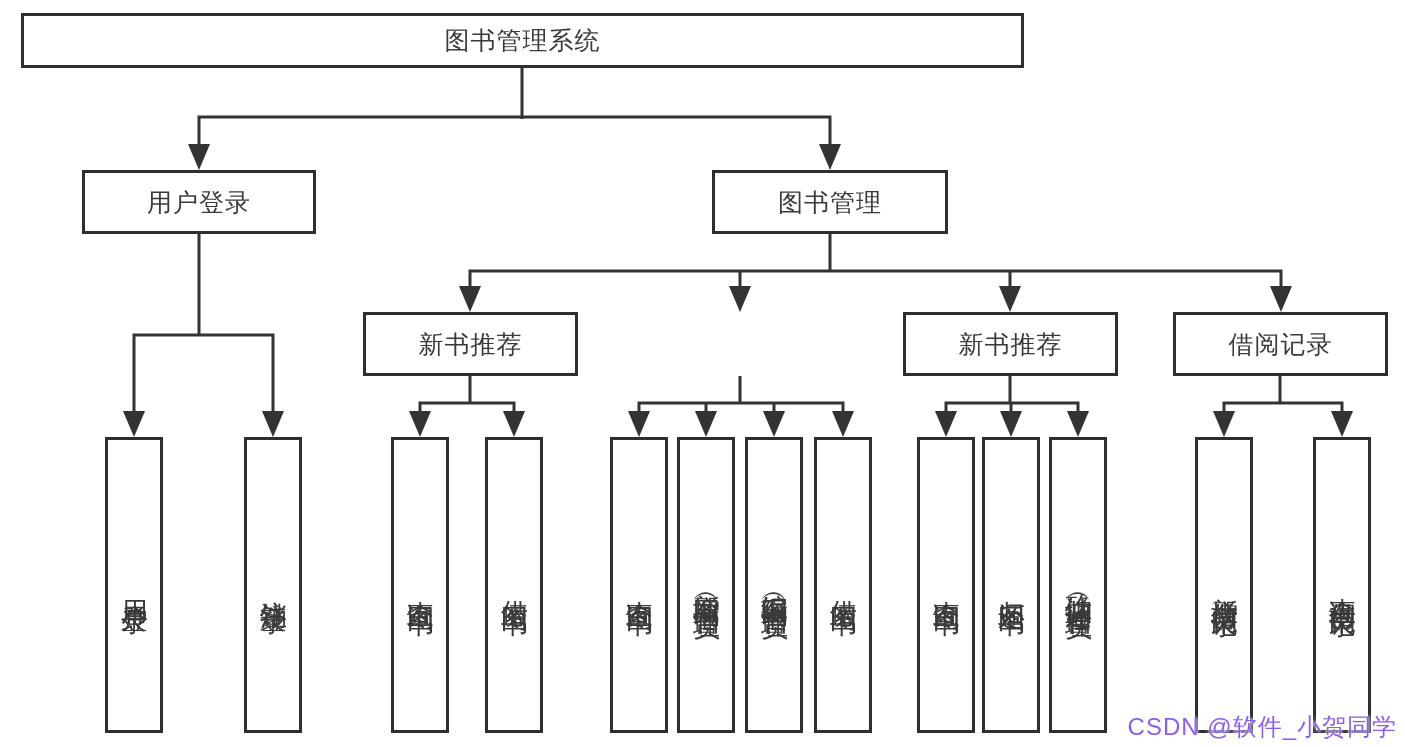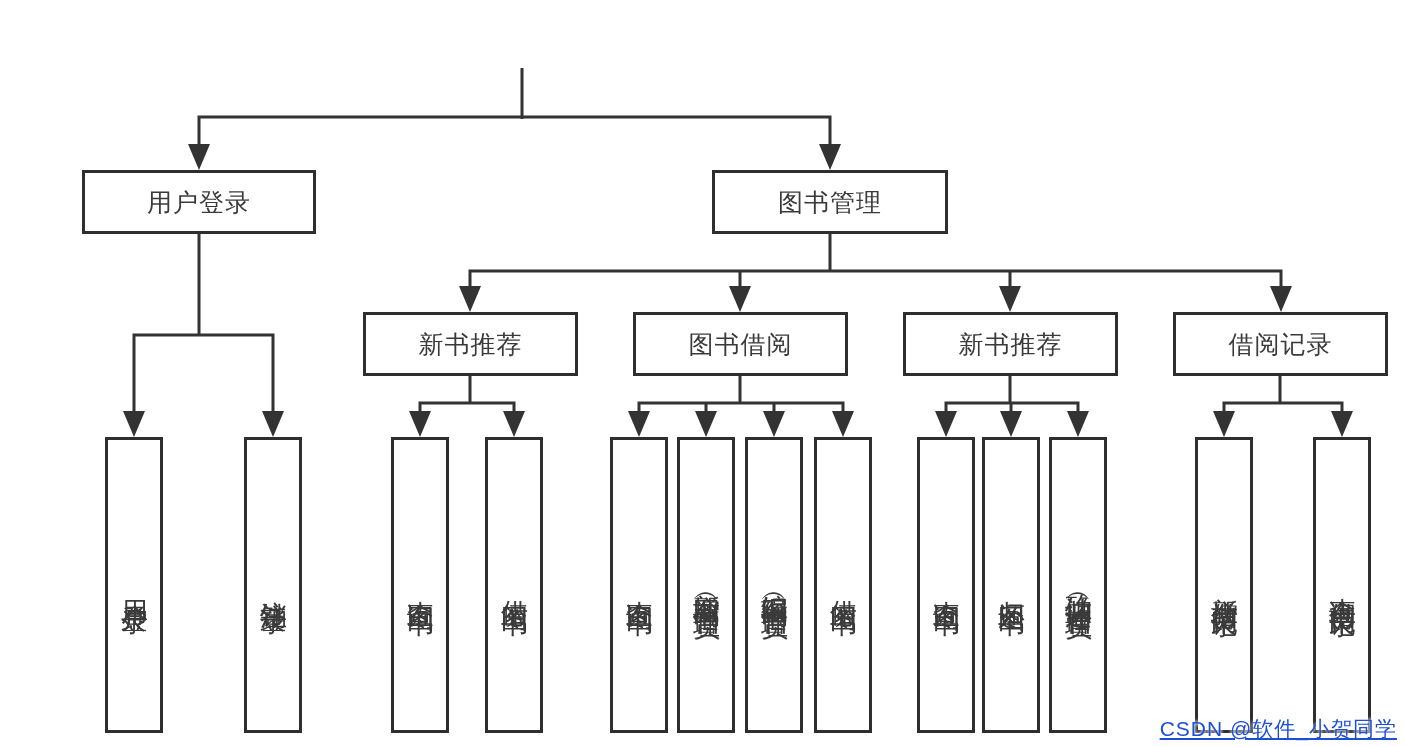--- a/index.html
+++ b/index.html
@@ -38,27 +38,26 @@
     text-orientation: mixed;
     font-size: 27px;
     line-height: 1;
     letter-spacing: 3px;
     white-space: nowrap;
   }
   .watermark {
     position: absolute;
     right: 8px;
     bottom: 4px;
-    font-size: 21px;
+    font-size: 24px;
     letter-spacing: 1px;
-    color: #1d4ed8;
+    color: #8b5cf6;
     text-shadow: 0 0 3px #ffffff, 0 0 4px #ffffff;
     z-index: 5;
     white-space: nowrap;
-    text-decoration: underline;
   }
 </style>
 </head>
 <body>
 
 <div class="canvas">
 
   <svg class="connectors" viewBox="0 0 1405 747" xmlns="http://www.w3.org/2000/svg">
     <path stroke="#333333" stroke-width="3" fill="none" d="
       M522 68 V119
@@ -111,33 +110,33 @@
       <polygon points="763,411 785,411 774,437"></polygon>
       <polygon points="832,411 854,411 843,437"></polygon>
       <polygon points="935,411 957,411 946,437"></polygon>
       <polygon points="1000,411 1022,411 1011,437"></polygon>
       <polygon points="1067,411 1089,411 1078,437"></polygon>
       <polygon points="1213,411 1235,411 1224,437"></polygon>
       <polygon points="1331,411 1353,411 1342,437"></polygon>
     </g>
   </svg>
 
+  <div class="node" style="left:21px;top:13px;width:1003px;height:55px">
+    <span class="lbl">图书管理系统</span>
+  </div>
 
   <div class="node" style="left:82px;top:170px;width:234px;height:64px">
     <span class="lbl">用户登录</span>
   </div>
   <div class="node" style="left:363px;top:312px;width:215px;height:64px">
     <span class="lbl">新书推荐</span>
   </div>
 
   <div class="node" style="left:712px;top:170px;width:236px;height:64px">
     <span class="lbl">图书管理</span>
-  </div>
-  <div class="node" style="left:633px;top:312px;width:215px;height:64px">
-    <span class="lbl">图书借阅</span>
   </div>
   <div class="node" style="left:903px;top:312px;width:215px;height:64px">
     <span class="lbl">新书推荐</span>
   </div>
   <div class="node" style="left:1173px;top:312px;width:215px;height:64px">
     <span class="lbl">借阅记录</span>
   </div>
 
   <div class="node leaf" style="left:105px;top:437px;width:58px;height:296px">
     <span class="vlbl">用户登录</span>

